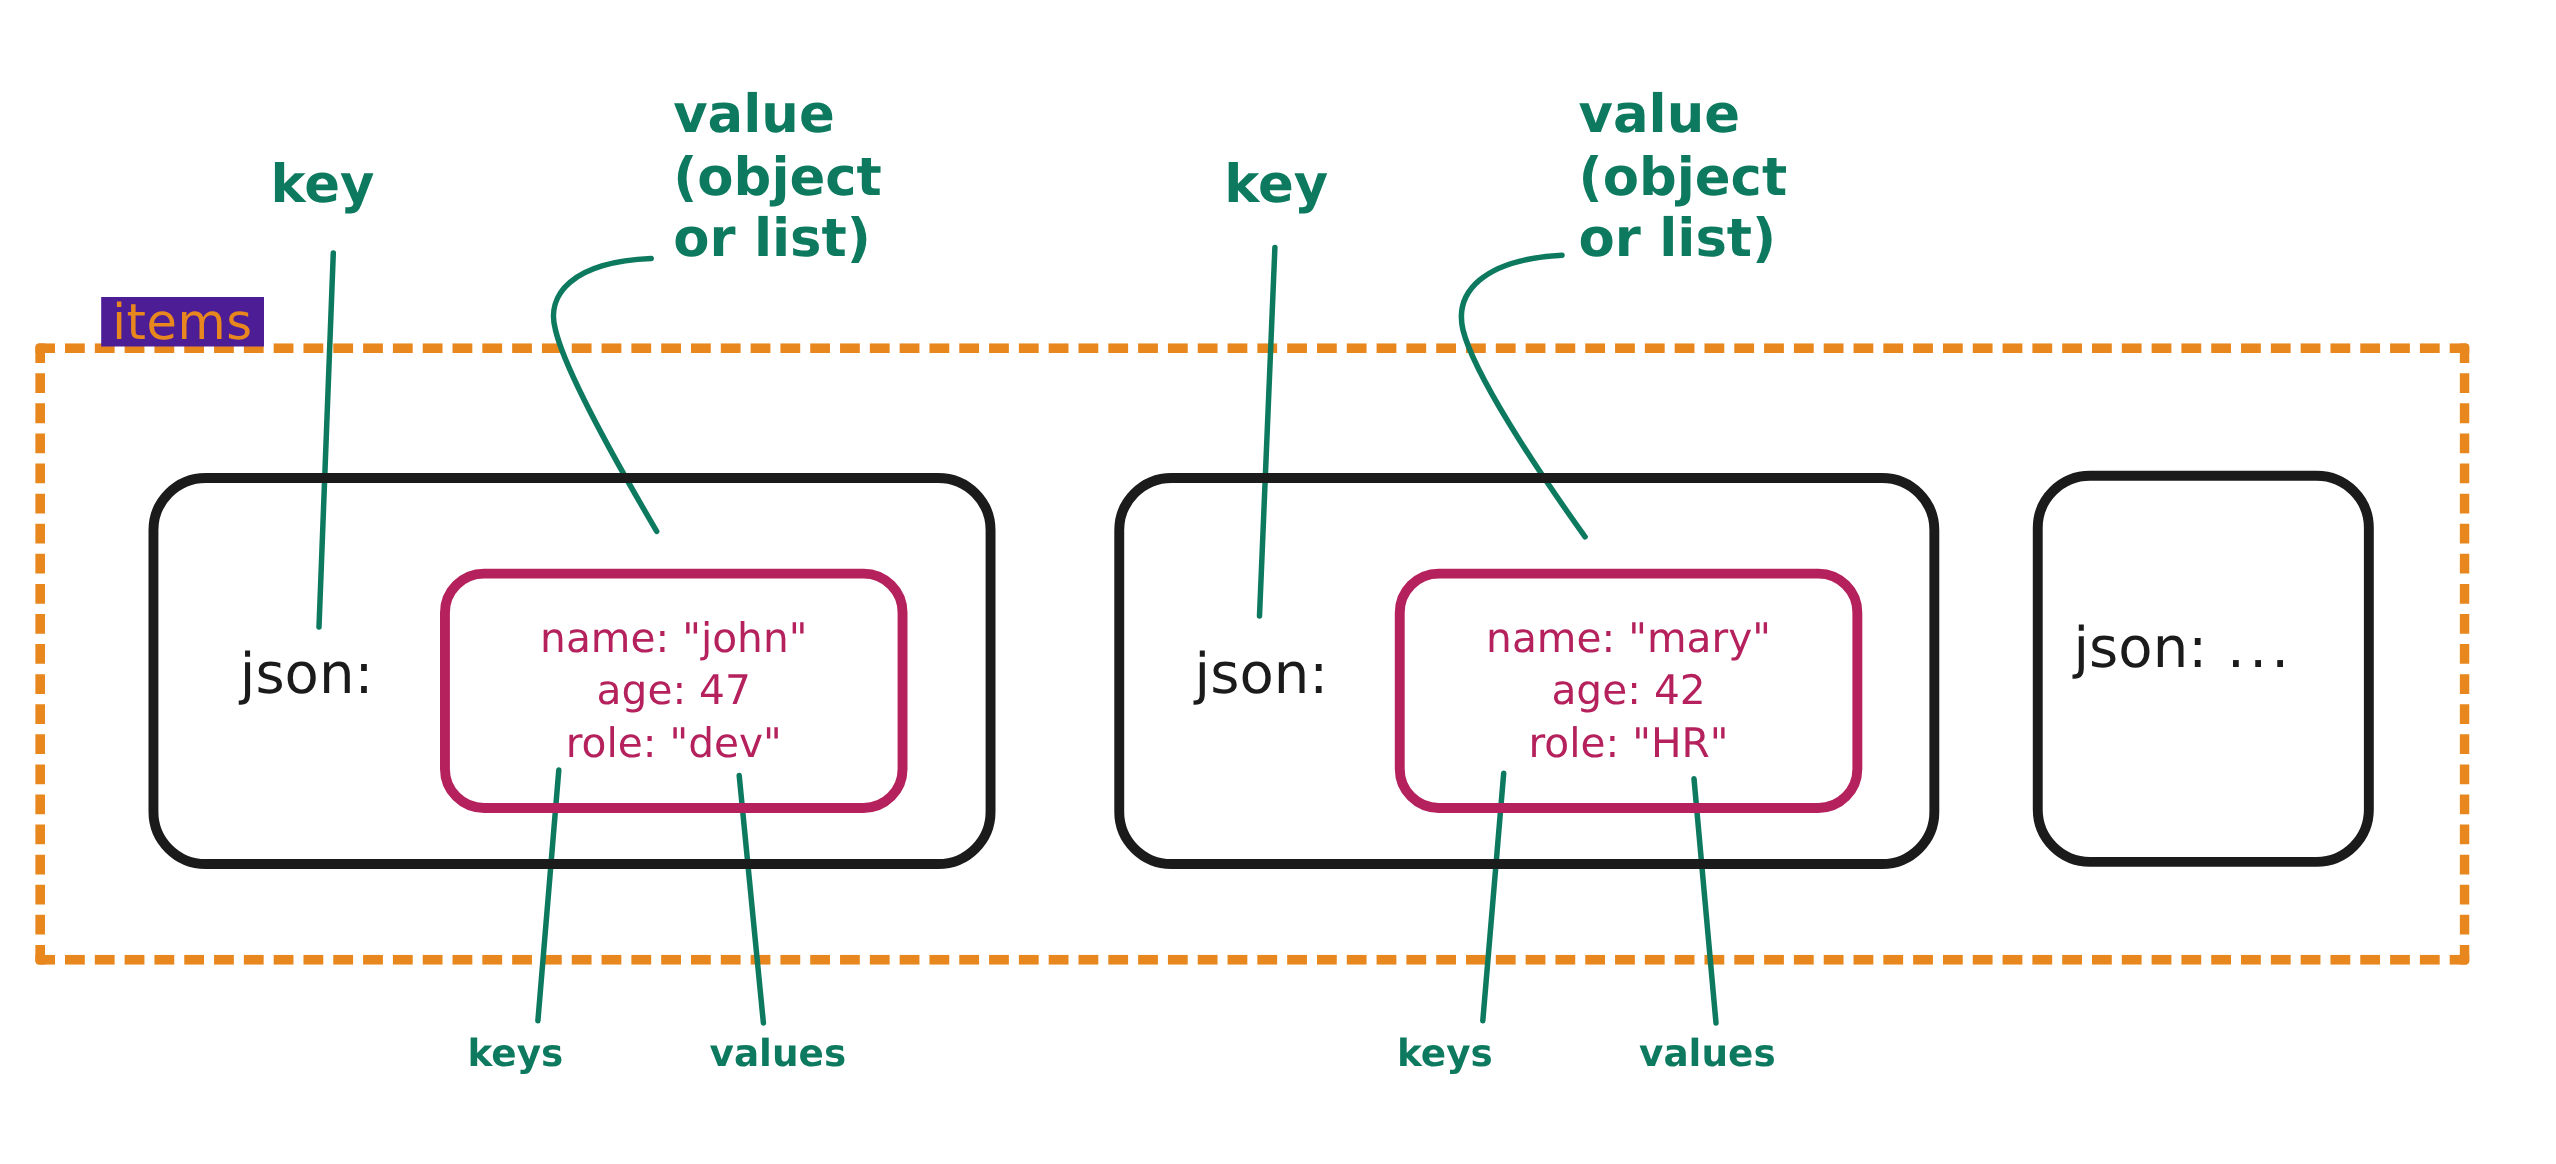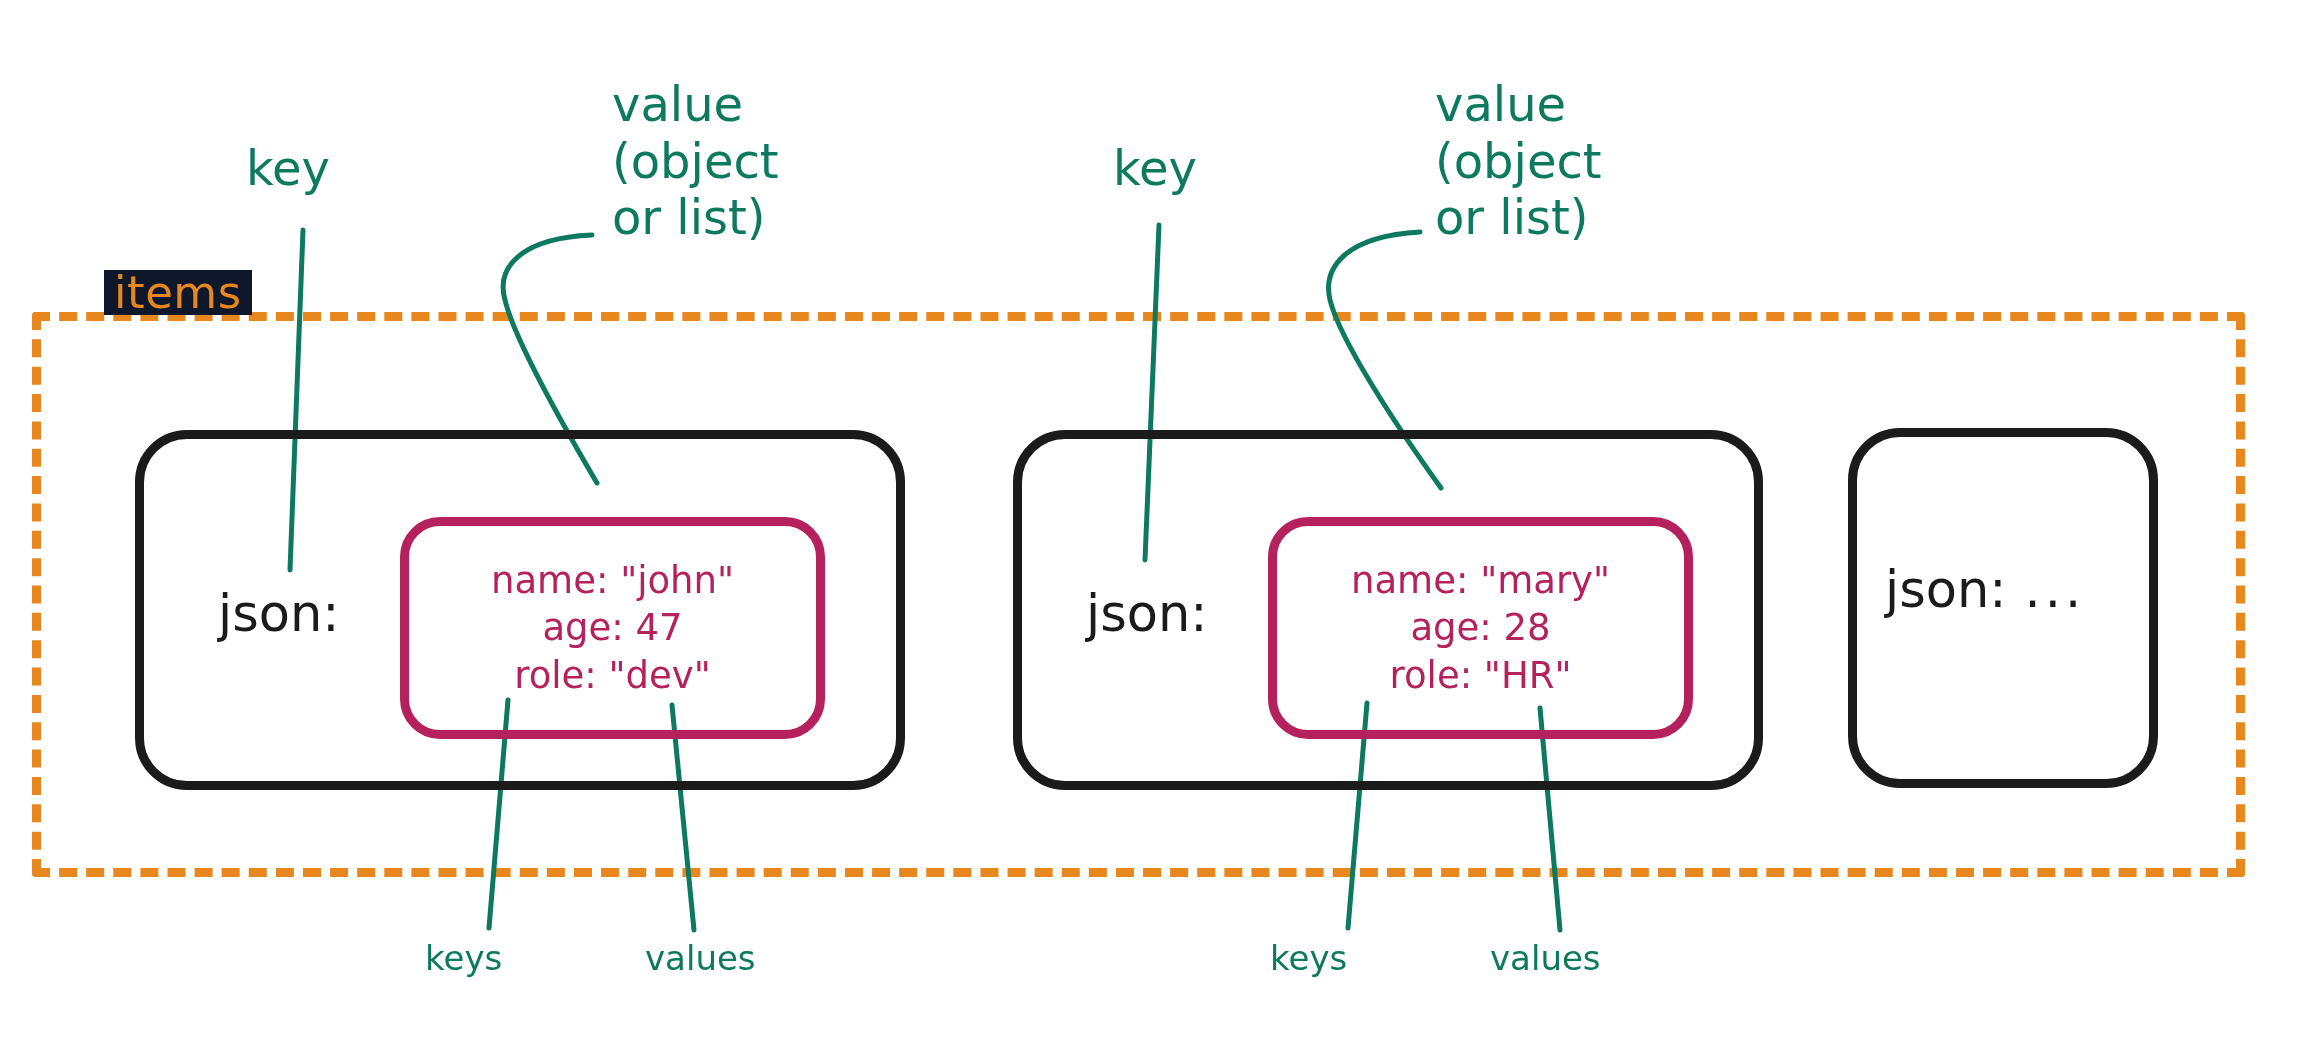--- a/index.html
+++ b/index.html
@@ -37,27 +37,27 @@
     top: 312px;
     width: 2213px;
     height: 565px;
     border: 9px dashed #e8871e;
     border-radius: 4px;
     box-sizing: border-box;
   }
 
   .items-label {
     position: absolute;
-    left: 104px;
+    left: 92px;
     top: 270px;
     color: #e8871e;
     font-size: 45px;
     font-family: "DejaVu Sans", sans-serif;
     letter-spacing: 0.5px;
-    background: #0f172a;
+    background: #4c1d95;
     padding: 0 10px;
     line-height: 1;
   }
 
   
   .item-card {
     position: absolute;
     border: 9px solid #1b1b1b;
     border-radius: 52px;
     box-sizing: border-box;
@@ -105,20 +105,21 @@
     text-align: center;
   }
 
   
   .ann {
     position: absolute;
     color: #0d7a5f;
     font-family: "DejaVu Sans", sans-serif;
     white-space: nowrap;
     line-height: 1.18;
+    font-weight: bold;
   }
   .ann.key-label { font-size: 48px; }
   .ann.value-label { font-size: 48px; text-align: left; }
   .ann.bottom-label { font-size: 34px; }
 
   .ann.key1   { left: 246px;  top: 140px; }
   .ann.val1   { left: 612px;  top: 76px;  }
   .ann.key2   { left: 1113px; top: 140px; }
   .ann.val2   { left: 1435px; top: 76px;  }
 
@@ -172,21 +173,21 @@
     <div>or list)</div>
   </div>
 
   <div class="ann bottom-label keys1">keys</div>
   <div class="ann bottom-label values1">values</div>
 
   <div class="item-card c2"></div>
   <div class="json-label j2">json:</div>
   <div class="value-box v2">
     <div class="kv-row">name: "mary"</div>
-    <div class="kv-row">age: 28</div>
+    <div class="kv-row">age: 42</div>
     <div class="kv-row">role: "HR"</div>
   </div>
 
   <div class="ann key-label key2">key</div>
 
   <div class="ann value-label val2">
     <div>value</div>
     <div>(object</div>
     <div>or list)</div>
   </div>

